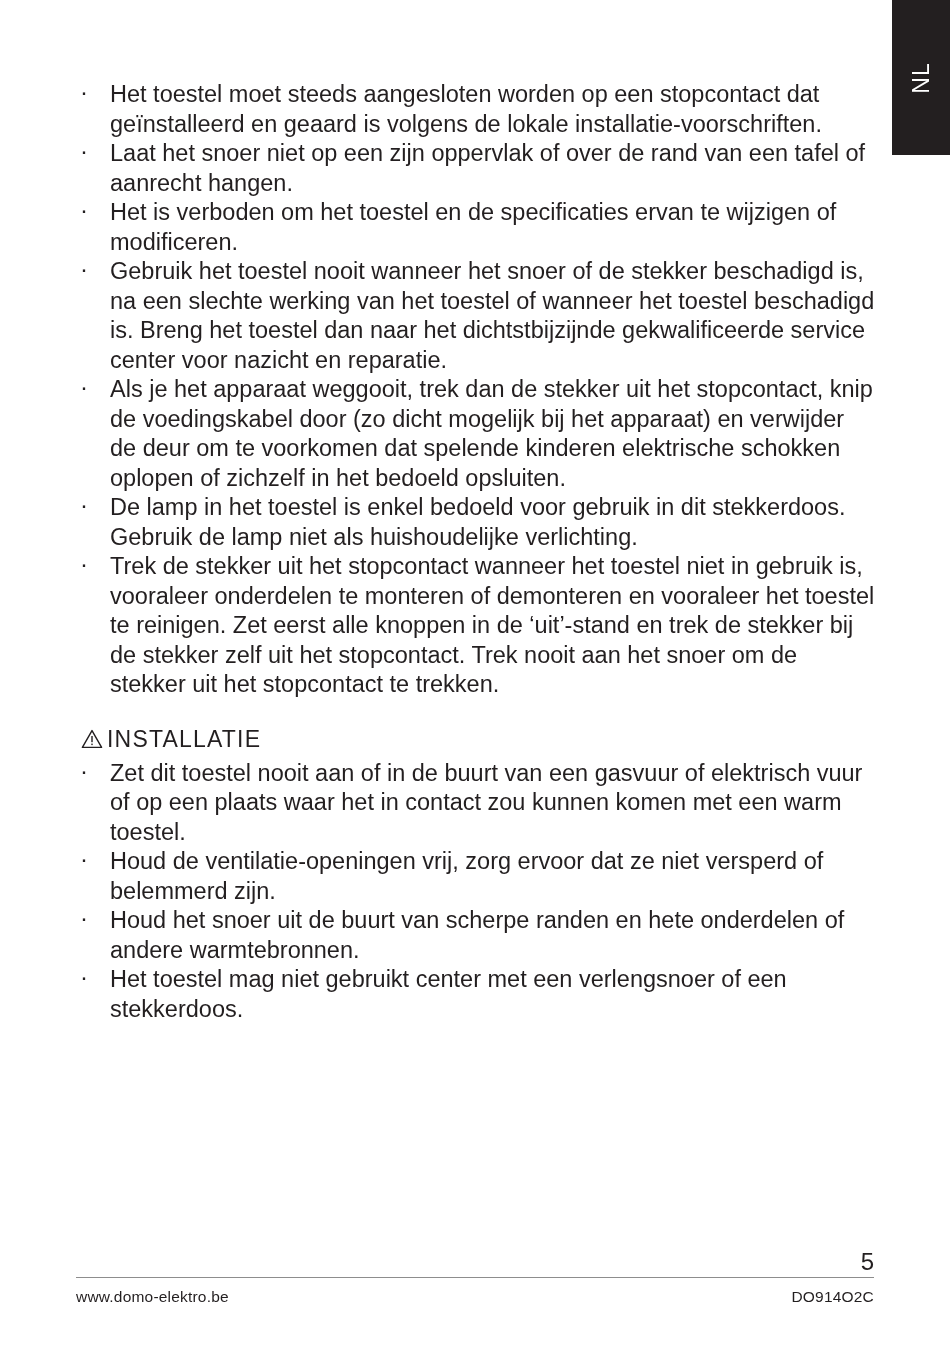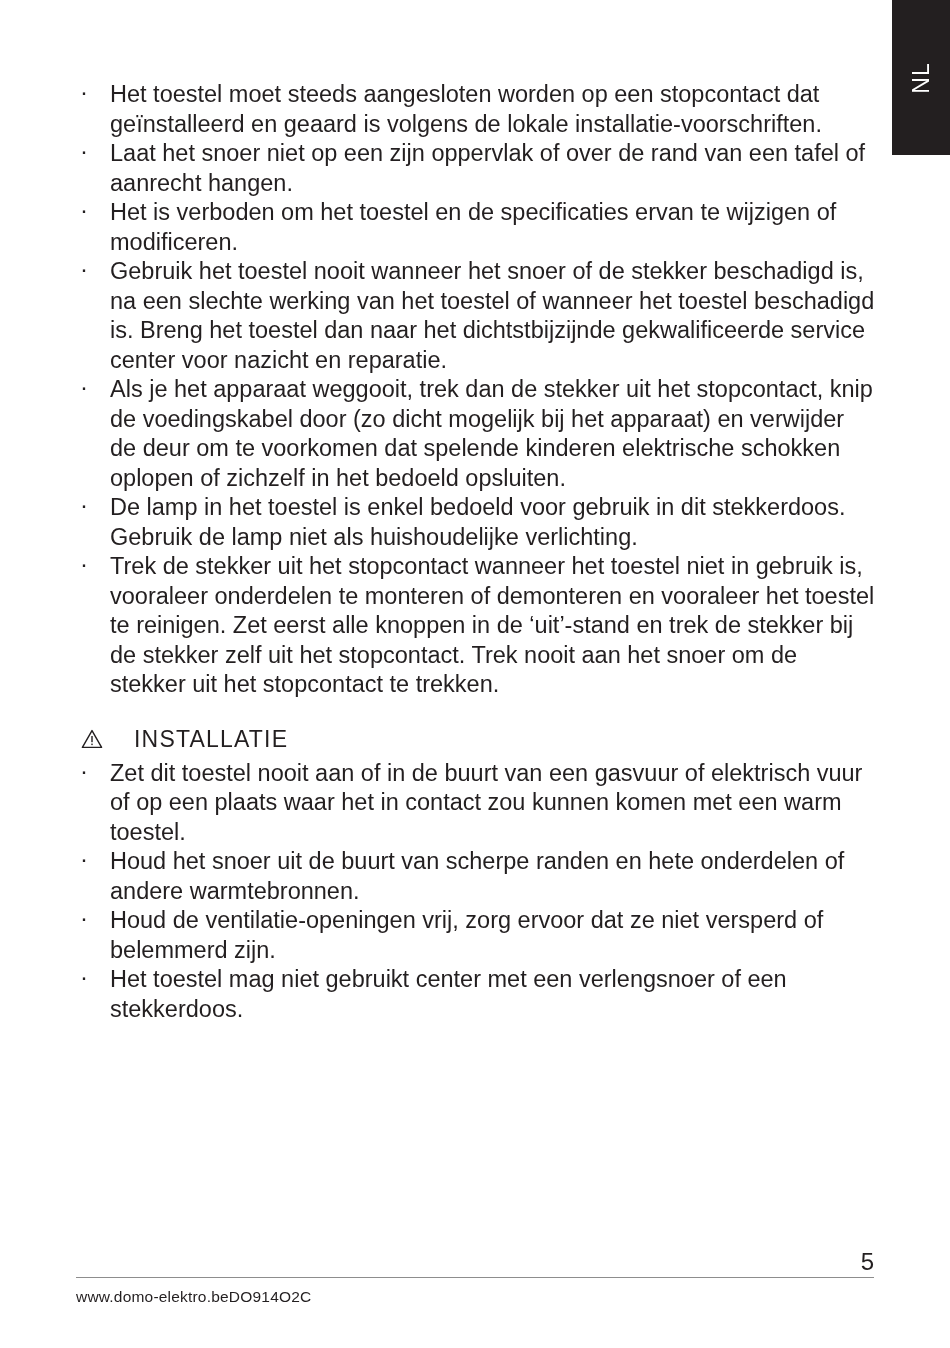--- a/index.html
+++ b/index.html
@@ -73,21 +73,21 @@
     top: -3px;
     font-size: 24px;
     color: #231f20;
   }
 
   .section-head {
     margin-top: 26px;
     margin-bottom: 6px;
     display: flex;
     align-items: center;
-    gap: 31px;
+    gap: 4px;
     padding-left: 5px;
   }
   .warn-icon {
     width: 22px;
     height: 20px;
     display: inline-block;
     position: relative;
     flex: 0 0 auto;
   }
   .warn-icon svg { display: block; }
@@ -103,20 +103,21 @@
     left: 76px;
     right: 76px;
     bottom: 42px;
   }
   .footer-rule {
     border-top: 1px solid #8d8d8d;
     margin-bottom: 10px;
   }
   .footer-row {
     display: flex;
+    justify-content: space-between;
     align-items: baseline;
     font-size: 15.5px;
     color: #231f20;
     letter-spacing: 0.2px;
   }
   .page-number {
     position: absolute;
     right: 76px;
     bottom: 72px;
     font-size: 24px;
@@ -150,22 +151,22 @@
           <path d="M11 1.6 L20.6 18.4 L1.4 18.4 Z" fill="none" stroke="#231f20" stroke-width="1.4" stroke-linejoin="round"></path>
           <rect x="10.3" y="7" width="1.4" height="6.2" fill="#231f20"></rect>
           <rect x="10.3" y="14.6" width="1.4" height="1.5" fill="#231f20"></rect>
         </svg>
       </span>
       <span class="section-title">INSTALLATIE</span>
     </div>
 
     <ul class="bullets">
       <li>Zet dit toestel nooit aan of in de buurt van een gasvuur of elektrisch vuur of op een plaats waar het in contact zou kunnen komen met een warm toestel.</li>
+      <li>Houd de ventilatie-openingen vrij, zorg ervoor dat ze niet versperd of belemmerd zijn.</li>
       <li>Houd het snoer uit de buurt van scherpe randen en hete onderdelen of andere warmtebronnen.</li>
-      <li>Houd de ventilatie-openingen vrij, zorg ervoor dat ze niet versperd of belemmerd zijn.</li>
       <li>Het toestel mag niet gebruikt center met een verlengsnoer of een stekkerdoos.</li>
     </ul>
 
   </div>
 
   <div class="page-number">5</div>
 
   <div class="footer">
     <div class="footer-rule"></div>
     <div class="footer-row">

